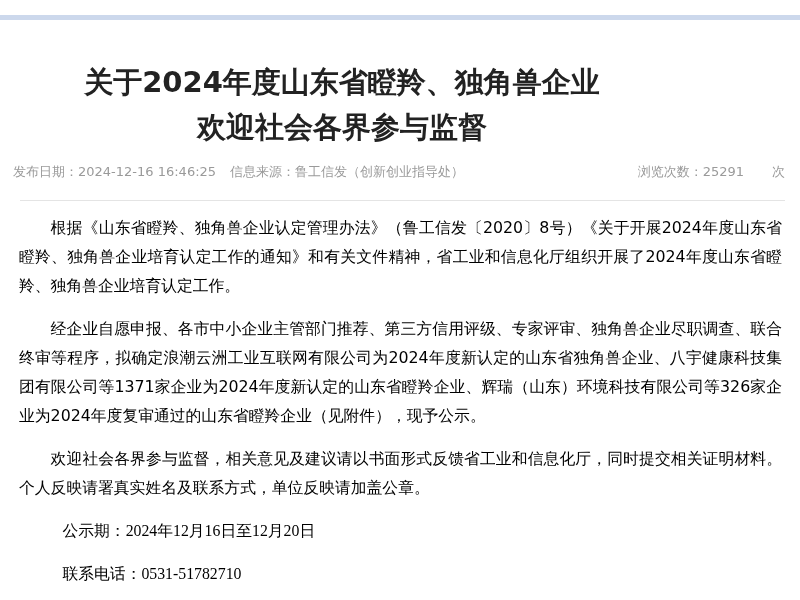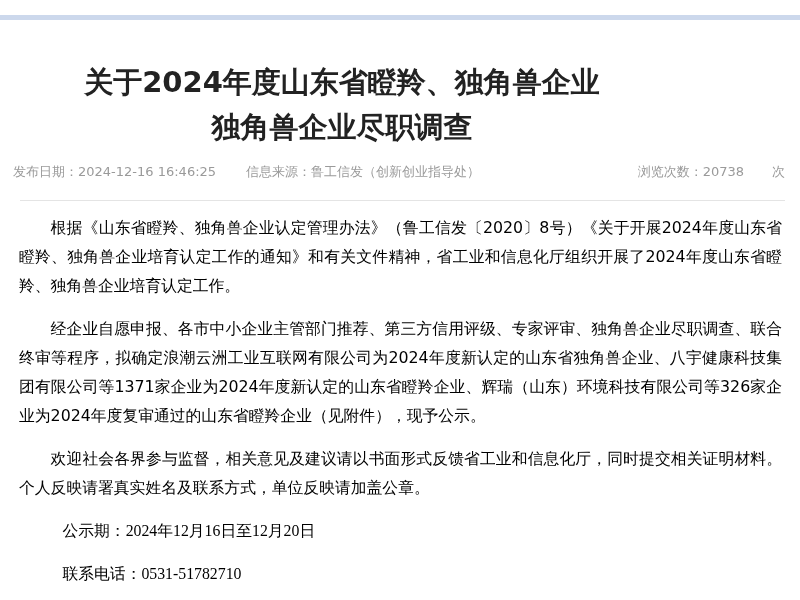--- a/index.html
+++ b/index.html
@@ -33,21 +33,21 @@
   .meta {
     position: absolute;
     top: 163px; left: 13px; right: 15px;
     display: flex;
     justify-content: space-between;
     align-items: center;
     font-size: 13px;
     color: #9a9a9a;
     white-space: nowrap;
   }
-  .meta-left { display: flex; gap: 30px; }
+  .meta-left { display: flex; gap: 14px; }
   .meta-views .unit { margin-left: 28px; }
 
   .divider {
     position: absolute;
     top: 200px; left: 20px;
     width: 765px; height: 1px;
     background: #e4e4e4;
   }
 
   .doc-body {
@@ -76,30 +76,30 @@
 </style>
 </head>
 <body>
 
 <div class="page">
 
   <div class="top-bar"></div>
 
   <h1 class="title">
     <span class="tl">关于2024年度山东省瞪羚、独角兽企业</span>
-    <span class="tl">独角兽企业尽职调查</span>
+    <span class="tl">欢迎社会各界参与监督</span>
   </h1>
 
   <div class="meta">
     <div class="meta-left">
       <span><span>发布日期：</span><span>2024-12-16 16:46:25</span></span>
       <span><span>信息来源：</span><span>鲁工信发（创新创业指导处）</span></span>
     </div>
     <div class="meta-views">
-      <span>浏览次数：</span><span>20738</span><span class="unit">次</span>
+      <span>浏览次数：</span><span>25291</span><span class="unit">次</span>
     </div>
   </div>
 
   <div class="divider"></div>
 
   <div class="doc-body">
     <p>根据《山东省瞪羚、独角兽企业认定管理办法》（鲁工信发〔2020〕8号）《关于开展2024年度山东省瞪羚、独角兽企业培育认定工作的通知》和有关文件精神，省工业和信息化厅组织开展了2024年度山东省瞪羚、独角兽企业培育认定工作。</p>
     <p>经企业自愿申报、各市中小企业主管部门推荐、第三方信用评级、专家评审、独角兽企业尽职调查、联合终审等程序，拟确定浪潮云洲工业互联网有限公司为2024年度新认定的山东省独角兽企业、八宇健康科技集团有限公司等1371家企业为2024年度新认定的山东省瞪羚企业、辉瑞（山东）环境科技有限公司等326家企业为2024年度复审通过的山东省瞪羚企业（见附件），现予公示。</p>
     <p>欢迎社会各界参与监督，相关意见及建议请以书面形式反馈省工业和信息化厅，同时提交相关证明材料。个人反映请署真实姓名及联系方式，单位反映请加盖公章。</p>
     <p class="contact">公示期：2024年12月16日至12月20日</p>

